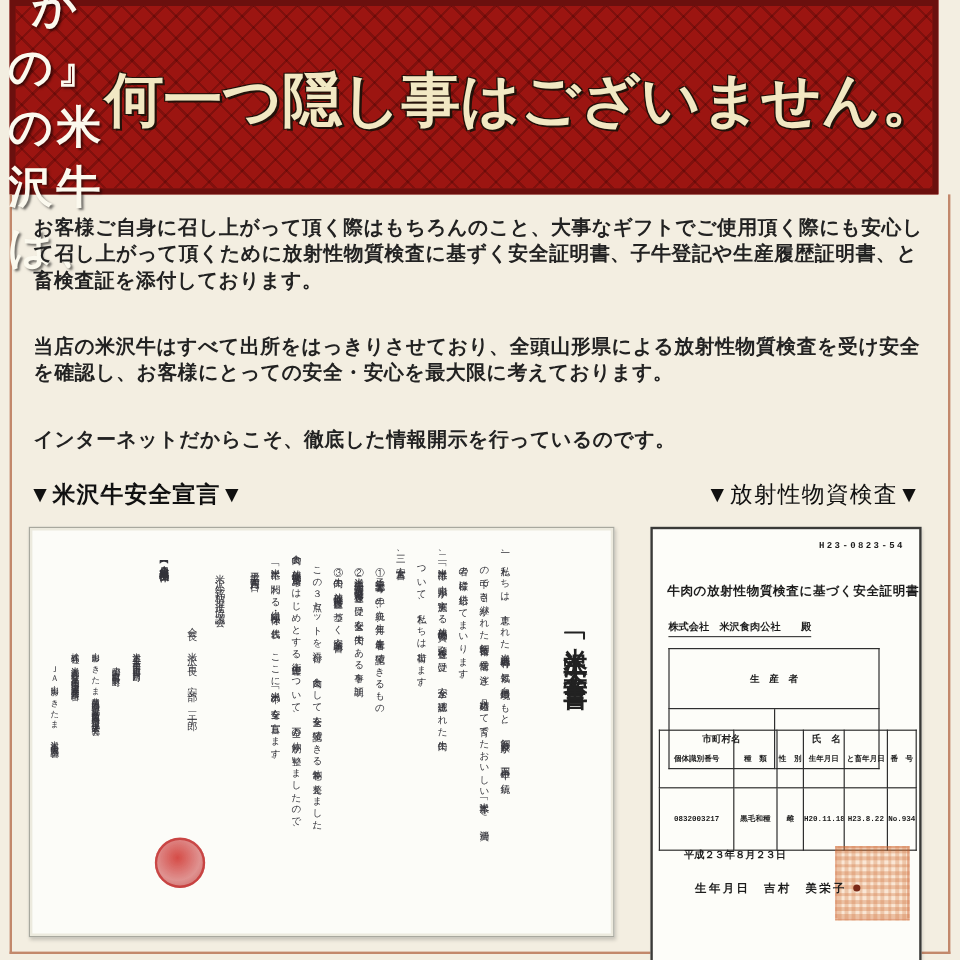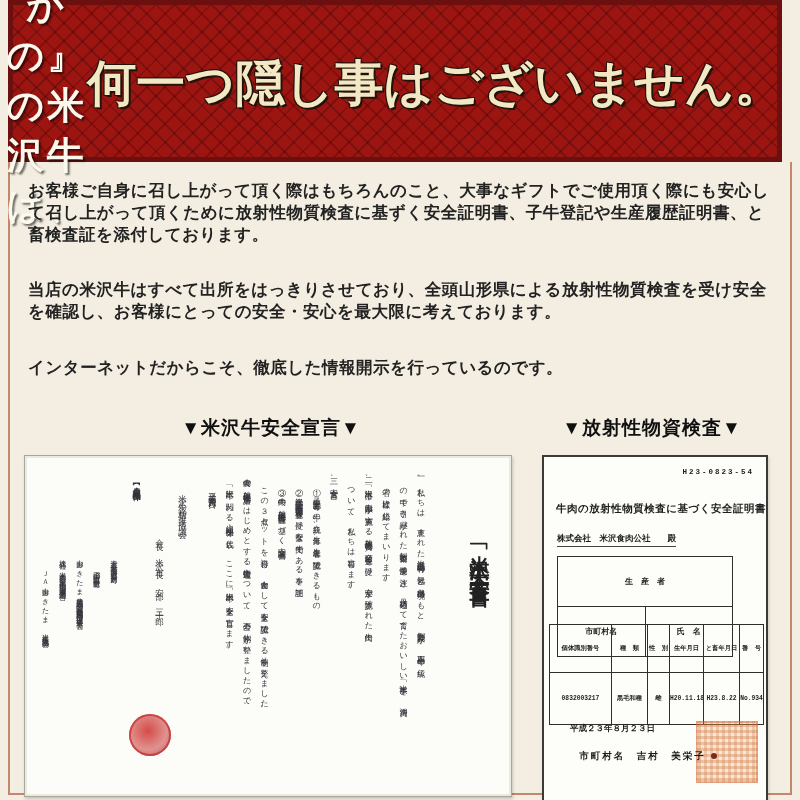--- a/index.html
+++ b/index.html
@@ -34,24 +34,24 @@
   
   .frame{
     margin:0 8px;height:633px;box-sizing:border-box;
     border:2px solid #c2886b;border-top:none;
     padding:18px 8px 0;
   }
   .para{
     margin:0 10px 34px;font-size:16.5px;line-height:1.32;
     color:#222;font-weight:700;letter-spacing:.5px;
   }
-  .para.last{margin-bottom:36px}
+  .para.last{margin-bottom:20px}
   .headrow{display:flex;align-items:flex-end;margin-bottom:14px}
-  .h-left{width:494px;margin-left:6px;text-align:center;font-size:19px;font-weight:800;color:#101010;letter-spacing:1px}
-  .h-right{width:232px;margin-left:auto;margin-right:14px;text-align:center;font-size:19px;font-weight:700;color:#101010;letter-spacing:1px}
+  .h-left{width:494px;margin-left:6px;text-align:left;font-size:19px;font-weight:800;color:#101010;letter-spacing:1px}
+  .h-right{width:232px;margin-left:auto;margin-right:14px;text-align:right;font-size:19px;font-weight:400;color:#101010;letter-spacing:1px}
   .docsrow{display:flex;align-items:flex-start}
   
   .decl{
     position:relative;width:488px;height:342px;margin-left:6px;box-sizing:border-box;
     background:#fcfcf8;border:1px solid #a8a89e;
     box-shadow:inset 0 0 0 2px #eceade,1px 2px 3px rgba(0,0,0,.18);
   }
   .decl-cols{
     position:absolute;inset:0;box-sizing:border-box;
     padding:14px 14px 10px 10px;
@@ -192,18 +192,18 @@
               <td>黒毛和種</td>
               <td>雌</td>
               <td>H20.11.18</td>
               <td>H23.8.22</td>
               <td>No.934</td>
             </tr>
       </tbody>
         </table>
 
       <div class="cert-date">平成２３年８月２３日</div>
-      <div class="cert-signer"><span>市町村名　吉村　美栄子</span><span class="seal-dot"></span></div>
+      <div class="cert-signer"><span>生年月日　吉村　美栄子</span><span class="seal-dot"></span></div>
       <div class="seal-square"></div>
     </div>
 
   </div>
 </div>
 
 </body></html>

